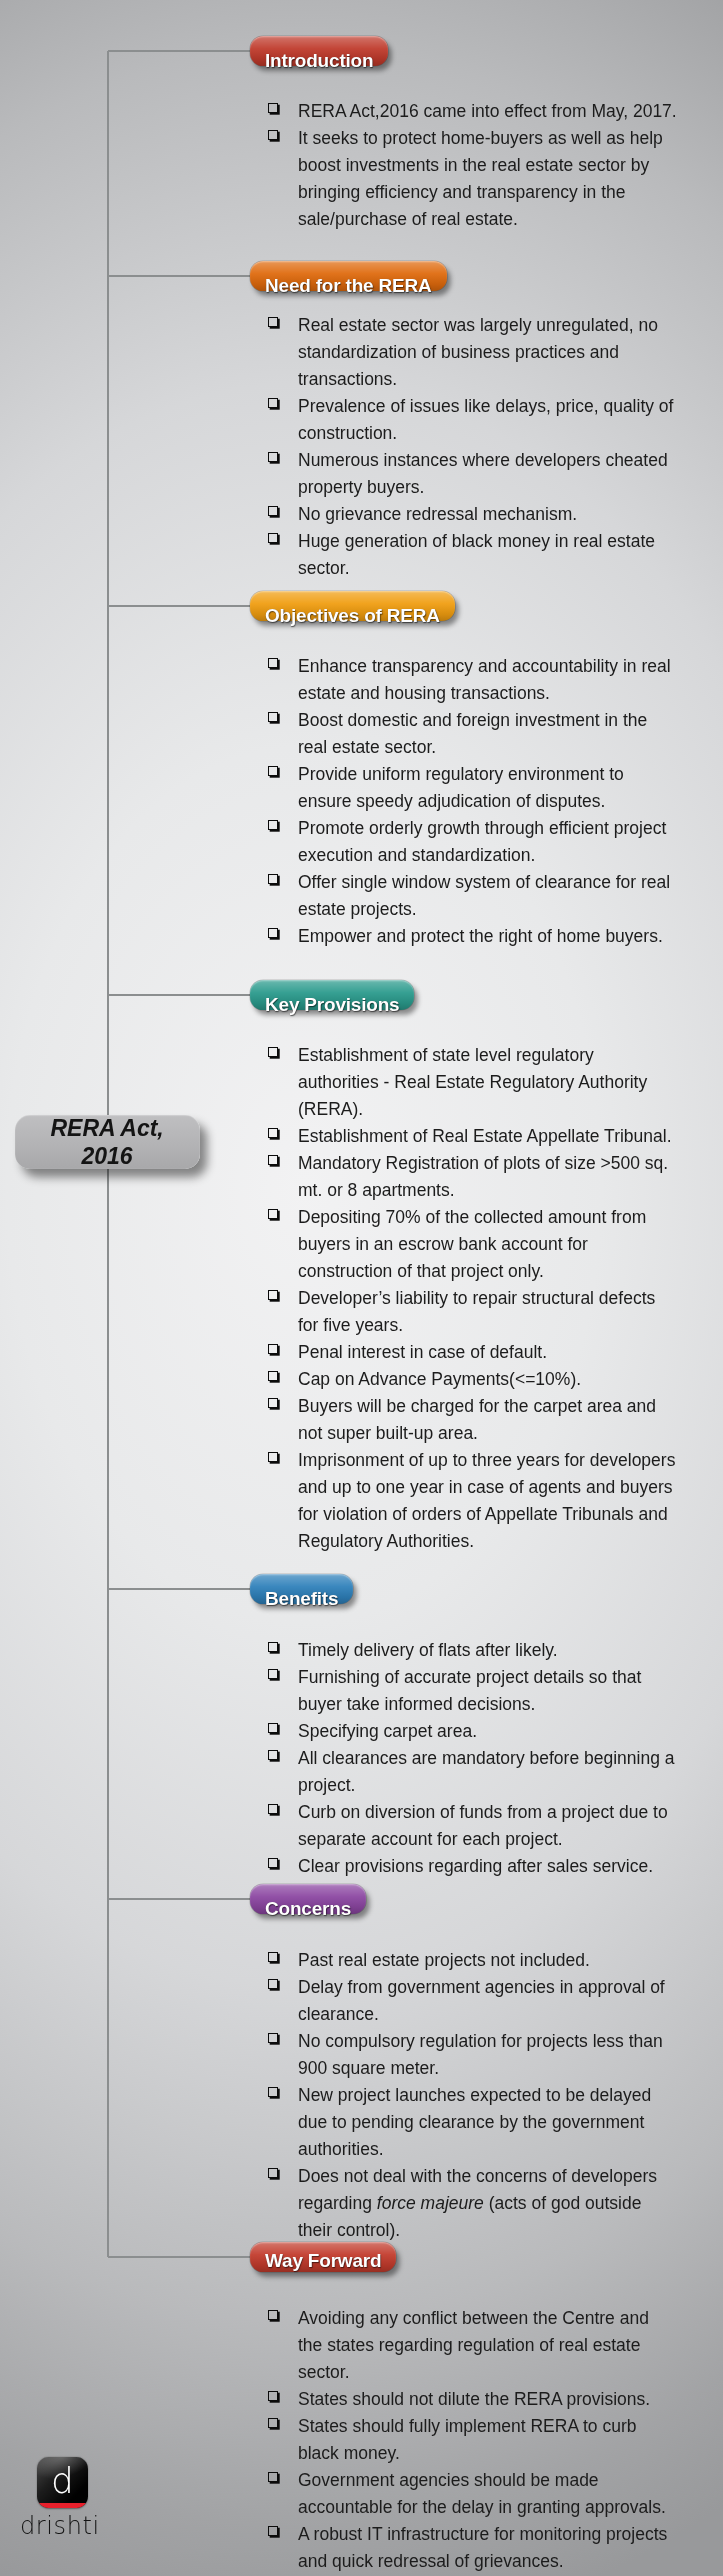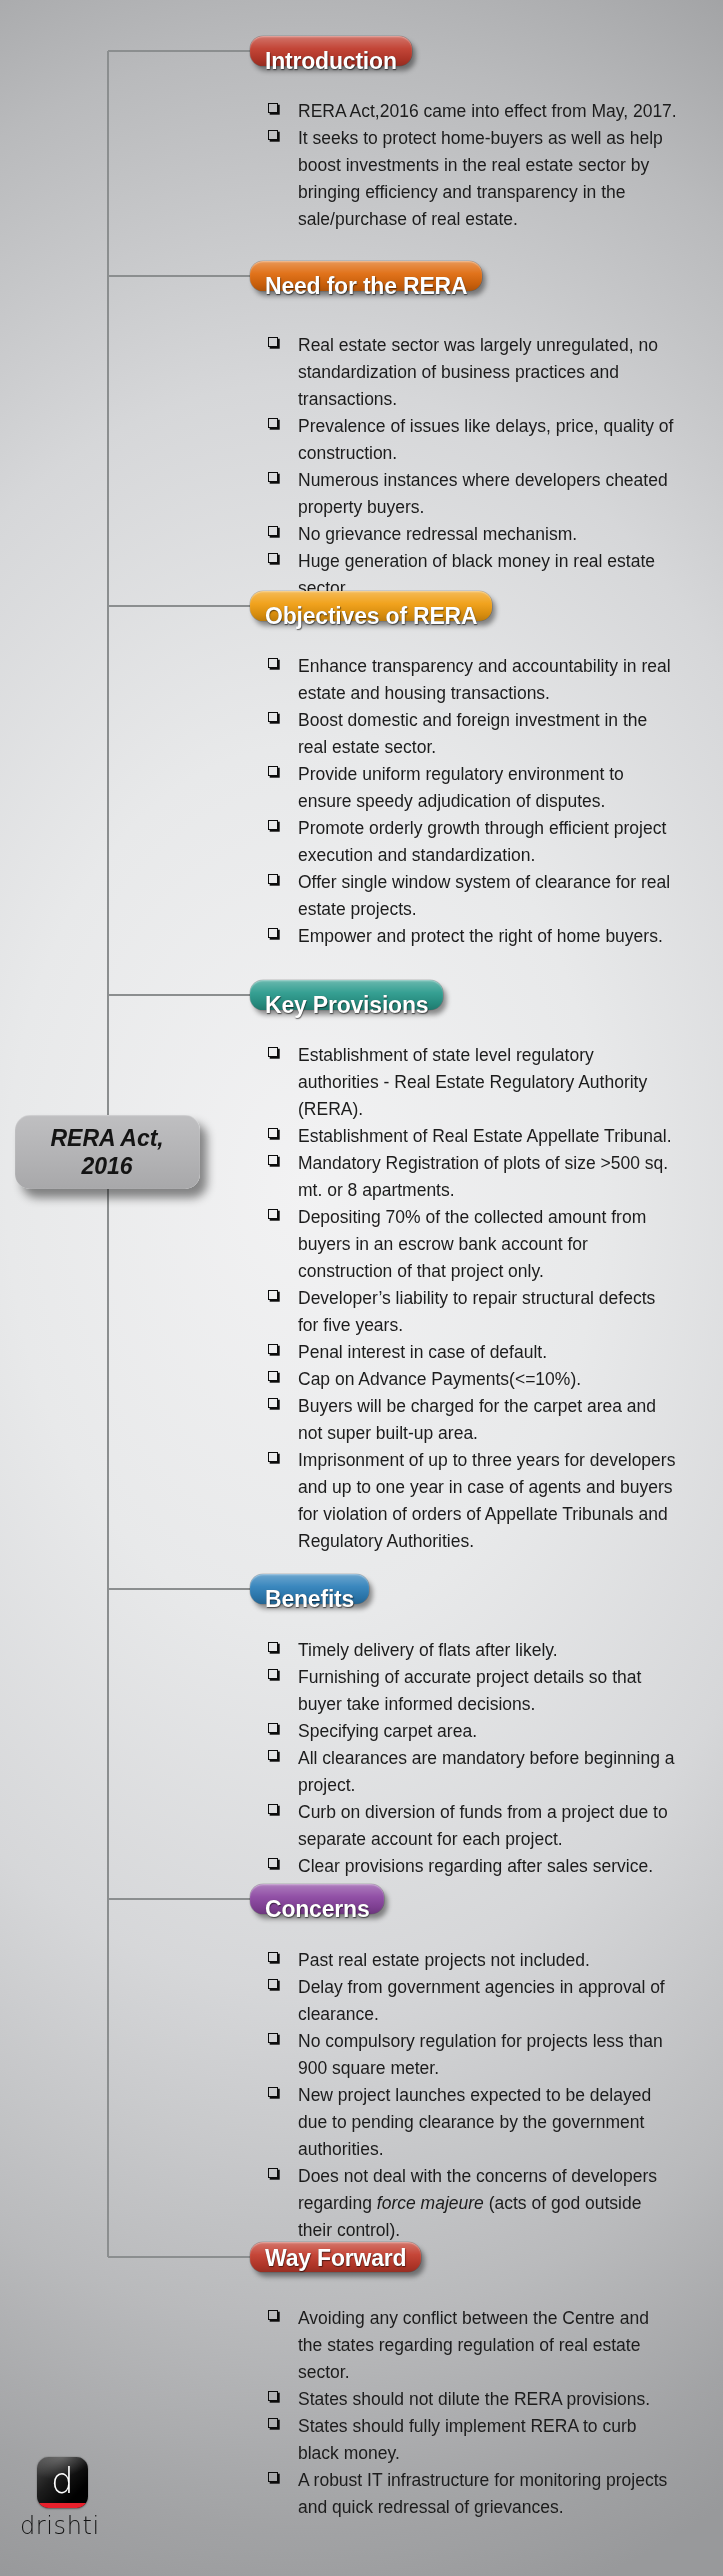--- a/index.html
+++ b/index.html
@@ -38,21 +38,21 @@
     padding:0 15px;
     border-radius:13px;
     background-image:linear-gradient(180deg, rgba(255,255,255,.30) 0%, rgba(255,255,255,.06) 42%, rgba(0,0,0,.10) 78%, rgba(0,0,0,.22) 100%);
     box-shadow:0 0 0 0.6px rgba(0,0,0,.20),
                3.5px 4.7px 5.2px rgba(0,0,0,.42),
                inset 0 1.2px 1.2px rgba(255,255,255,.35);
     z-index:5;
   }
   .badge .lbl{
     color:#ffffff;
-    font-size:23px;
+    font-size:19px;
     font-weight:bold;
     letter-spacing:-0.2px;
     white-space:nowrap;
     text-shadow:0.6px 1.2px 1.2px rgba(0,0,0,.6), 0 0 0.6px rgba(0,0,0,.45);
     margin-top:20px;
   }
   
   .bullets{
     position:absolute;
     left:252px;
@@ -74,21 +74,21 @@
     border:1.7px solid #0b0b0b;
     box-shadow:1.7px 1.7px 0 #0b0b0b;
     background:transparent;
     display:inline-block;
   }
   .bullets em{font-style:italic;}
   
   .root-node{
     position:absolute;
     left:14.6px; top:1115px;
-    width:185px; height:74px;
+    width:185px; height:54px;
     border-radius:15px;
     background:linear-gradient(180deg,#bfbfc1 0%,#b3b3b5 55%,#a8a8aa 100%);
     box-shadow:7px 8.2px 9.3px rgba(0,0,0,.45), inset 0 0.6px 1.2px rgba(255,255,255,.5);
     display:flex; flex-direction:column;
     align-items:center; justify-content:center;
     z-index:6;
   }
   .root-node .line{
     font-size:23px;
     font-weight:bold;
@@ -147,21 +147,21 @@
         <span class="lbl">Introduction</span>
       </div>
       <ul class="bullets" style="top: 82px;">
         <li><span class="chk"></span><span class="txt">RERA Act,2016 came into effect from May, 2017.</span></li>
         <li><span class="chk"></span><span class="txt">It seeks to protect home-buyers as well as help boost investments in the real estate sector by bringing efficiency and transparency in the sale/purchase of real estate.</span></li>
       </ul>
       <div class="branch" style="top: 275px;"></div>
       <div class="badge" style="top: 261px; background-color: rgb(223, 106, 13);">
         <span class="lbl">Need for the RERA</span>
       </div>
-      <ul class="bullets" style="top: 316px;">
+      <ul class="bullets" style="top: 296px;">
         <li><span class="chk"></span><span class="txt">Real estate sector was largely unregulated, no standardization of business practices and transactions.</span></li>
         <li><span class="chk"></span><span class="txt">Prevalence of issues like delays, price, quality of construction.</span></li>
         <li><span class="chk"></span><span class="txt">Numerous instances where developers cheated property buyers.</span></li>
         <li><span class="chk"></span><span class="txt">No grievance redressal mechanism.</span></li>
         <li><span class="chk"></span><span class="txt">Huge generation of black money in real estate sector.</span></li>
       </ul>
       <div class="branch" style="top: 605px;"></div>
       <div class="badge" style="top: 591px; background-color: rgb(240, 157, 16);">
         <span class="lbl">Objectives of RERA</span>
       </div>
@@ -212,20 +212,21 @@
         <li><span class="chk"></span><span class="txt">Does not deal with the concerns of developers regarding <em>force majeure</em> (acts of god outside their control).</span></li>
       </ul>
       <div class="branch" style="top: 2256px;"></div>
       <div class="badge" style="top: 2242px; background-color: rgb(194, 59, 44); align-items: flex-end;">
         <span class="lbl">Way Forward</span>
       </div>
       <ul class="bullets" style="top: 2289px;">
         <li><span class="chk"></span><span class="txt">Avoiding any conflict between the Centre and the states regarding regulation of real estate sector.</span></li>
         <li><span class="chk"></span><span class="txt">States should not dilute the RERA provisions.</span></li>
         <li><span class="chk"></span><span class="txt">States should fully implement RERA to curb black money.</span></li>
+        <li><span class="chk"></span><span class="txt">Government agencies should be made accountable for the delay in granting approvals.</span></li>
         <li><span class="chk"></span><span class="txt">A robust IT infrastructure for monitoring projects and quick redressal of grievances.</span></li>
       </ul>
     </div>
 
   <div class="root-node">
     <div class="line">RERA Act,</div>
     <div class="line">2016</div>
   </div>
 
   <div class="brand">

